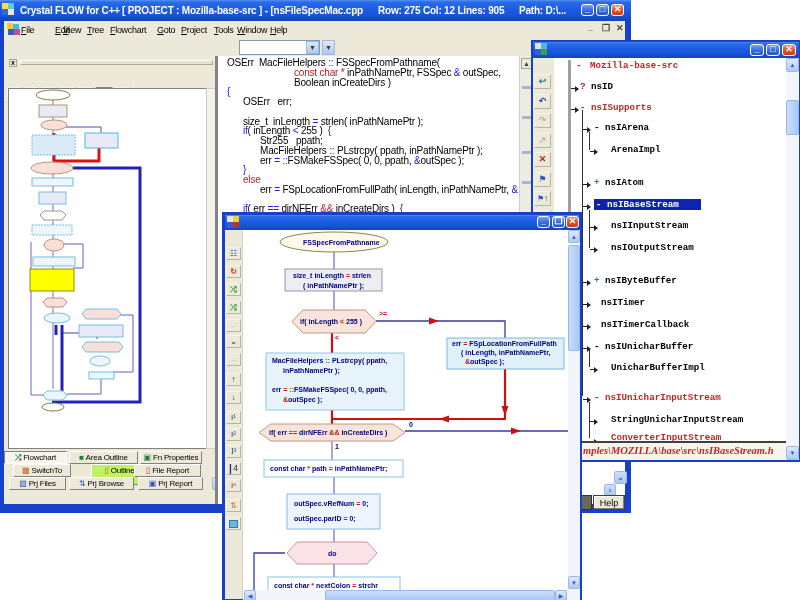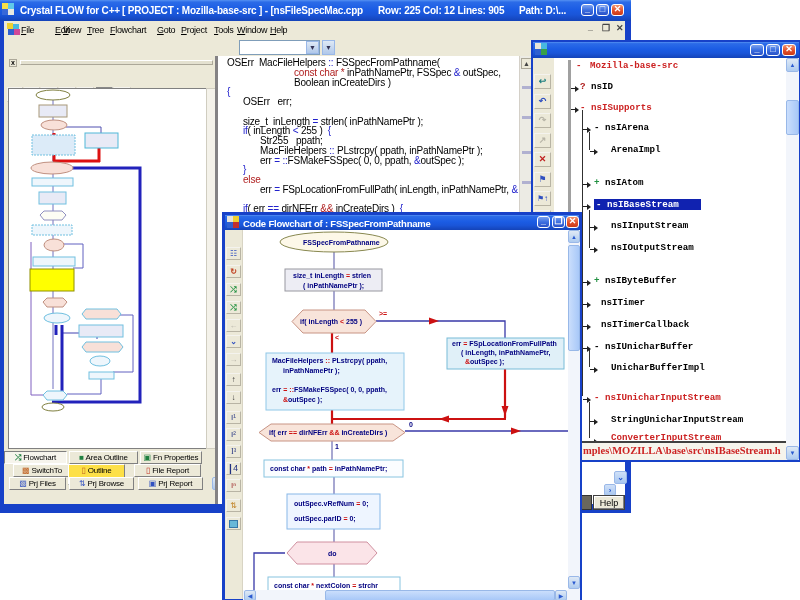--- a/index.html
+++ b/index.html
@@ -39,21 +39,21 @@
 
   <div class="tb" style="left:0; top:0; width:631px;">
     <div class="icon16" style="left:2px; top:3px;">
       <div class="q" style="left:0;top:0;background:#f8e048;"></div>
       <div class="q" style="left:6px;top:0;background:#60c8e8;"></div>
       <div class="q" style="left:0;top:6px;background:#3868d8;"></div>
       <div class="q" style="left:6px;top:6px;background:#e8e8e0;"></div>
     </div>
     <span class="tbt" style="left:20px;">Crystal FLOW for C++</span>
     <span class="tbt" style="left:122px;">[ PROJECT : Mozilla-base-src ] - [nsFileSpecMac.cpp</span>
-    <span class="tbt" style="left:378px;">Row: 225 Col: 12  Lines: 905</span>
+    <span class="tbt" style="left:378px;">Row: 275 Col: 12  Lines: 905</span>
     <span class="tbt" style="left:519px;">Path: D:\...</span>
     <div class="wbtn" style="left:581px; top:4px;">
         <span>_</span>
       </div>
     <div class="wbtn" style="left:596px; top:4px;">
         <span>□</span>
       </div>
     <div class="wbtn red" style="left:611px; top:4px;">
         <span>✕</span>
       </div>
@@ -207,21 +207,21 @@
       </svg>
     </div>
 
     <div class="abs" style="left:202px; top:32px; width:13px; height:361px; background:#f4f2ea; border:1px solid #d0cdc0;"></div>
 
     <div class="abs" style="left:0; top:394px; width:225px; height:48px; font-size:8px; letter-spacing:-0.2px;">
       <div class="abs" style="left:0;top:1px;width:63px;height:13px;background:#f6f4ec;border:1px solid #808080;border-right-color:#fff;border-bottom-color:#fff;text-align:center;line-height:12px;"><b style="color:#208040;">⤮</b> Flowchart</div>
       <div class="abs" style="left:65px;top:1px;width:69px;height:13px;background:#ece9d8;border:1px solid #fff;border-right-color:#808080;border-bottom-color:#808080;text-align:center;line-height:12px;"><span style="color:#208040;">■</span> Area Outline</div>
       <div class="abs" style="left:136px;top:1px;width:62px;height:13px;background:#ece9d8;border:1px solid #fff;border-right-color:#808080;border-bottom-color:#808080;text-align:center;line-height:12px;"><span style="color:#208040;">▣</span> Fn Properties</div>
       <div class="abs" style="left:9px;top:14px;width:58px;height:13px;background:#ece9d8;border:1px solid #fff;border-right-color:#808080;border-bottom-color:#808080;text-align:center;line-height:12px;"><span style="color:#c06020;">▩</span> SwitchTo</div>
-      <div class="abs" style="left:64px;top:14px;width:57px;height:21px;background:#fde047;border:1px solid #fff;border-right-color:#808080;border-bottom-color:#808080;text-align:center;line-height:12px;"><span style="color:#c06020;">▯</span> Outline</div>
+      <div class="abs" style="left:87px;top:14px;width:57px;height:21px;background:#bef264;border:1px solid #fff;border-right-color:#808080;border-bottom-color:#808080;text-align:center;line-height:12px;"><span style="color:#c06020;">▯</span> Outline</div>
       <div class="abs" style="left:130px;top:14px;width:67px;height:13px;background:#ece9d8;border:1px solid #fff;border-right-color:#808080;border-bottom-color:#808080;text-align:center;line-height:12px;"><span style="color:#c03020;">▯</span> File Report</div>
       <div class="abs" style="left:5px;top:27px;width:57px;height:13px;background:#ece9d8;border:1px solid #fff;border-right-color:#808080;border-bottom-color:#808080;text-align:center;line-height:12px;"><span style="color:#3050c0;">▧</span> Prj Files</div>
       <div class="abs" style="left:65px;top:27px;width:65px;height:13px;background:#ece9d8;border:1px solid #fff;border-right-color:#808080;border-bottom-color:#808080;text-align:center;line-height:12px;"><span style="color:#3050c0;">⇅</span> Prj Browse</div>
       <div class="abs" style="left:134px;top:27px;width:65px;height:13px;background:#ece9d8;border:1px solid #fff;border-right-color:#808080;border-bottom-color:#808080;text-align:center;line-height:12px;"><span style="color:#3050c0;">▣</span> Prj Report</div>
       <div class="abs" style="left:208px;top:27px;width:14px;height:13px;background:linear-gradient(180deg,#dfe9f5,#b0c8ea);border:1px solid #9ab8e8;border-radius:2px;color:#2a5ad0;text-align:center;line-height:12px;font-weight:bold;">‹</div>
     </div>
   </div>
 
   <div class="abs" id="editor" style="left:215px; top:56px; width:410px; height:448px;
      border-left:3px solid #848284; background:#fff; overflow:hidden;">
@@ -325,34 +325,33 @@
   </div>
 
   <div class="abs" style="left:253px; top:16px; width:13px; height:402px; background:#f2f5fb;">
     <div class="abs xpbtn" style="left:0; top:0; width:13px; height:14px;">▲</div>
     <div class="abs" style="left:0; top:42px; width:13px; height:35px; background:linear-gradient(90deg,#cadefc,#a8c8f8); border:1px solid #98b8e8; border-radius:2px;"></div>
     <div class="abs xpbtn" style="left:0; top:388px; width:13px; height:14px;">▼</div>
   </div>
 
   <div class="abs" style="left:21px; top:399px; width:232px; height:2px; background:#404040;"></div>
   <div class="abs" style="left:21px; top:401px; width:232px; height:17px; background:#f6f4ec;"></div>
-  <div class="abs red" style="left:50px; top:403px; font-family:'Liberation Serif', serif; font-size:10.5px; font-weight:bold; white-space:nowrap; overflow:hidden; width:203px;">mples\MOZILLA\base\src\nsIBaseStream.h</div>
+  <div class="abs red" style="left:50px; top:403px; font-family:'Liberation Serif', serif; font-size:10.5px; font-weight:bold; white-space:nowrap; overflow:hidden; width:203px;font-style:italic;">mples\MOZILLA\base\src\nsIBaseStream.h</div>
 </div>
 
 <div class="abs" id="flowwin" style="left:222px; top:212px; width:360px; height:390px; z-index:3;
    background:#ece9d8; border:3px solid #1741c8;">
 
   <div class="tb" style="left:0; top:0; width:354px; height:15px;">
     <div class="icon16" style="left:2px; top:1px; width:13px; height:12px;">
       <div class="q" style="left:0;top:0;background:#e8e4d8;"></div>
       <div class="q" style="left:6px;top:0;background:#f0d030;"></div>
       <div class="q" style="left:0;top:6px;background:#3060d0;"></div>
       <div class="q" style="left:6px;top:6px;background:#c03030;"></div>
     </div>
-    <span class="tbt" style="left:18px; top:3px; font-size:9.5px;">Code Flowchart of : FSSpecFromPathname</span>
     <div class="wbtn" style="left:312px; top:1px; height:12px;">
         <span>_</span>
       </div>
     <div class="wbtn" style="left:327px; top:1px; height:12px;">
         <span>❐</span>
       </div>
     <div class="wbtn red" style="left:341px; top:1px; height:12px;">
         <span>✕</span>
       </div>
   </div>

